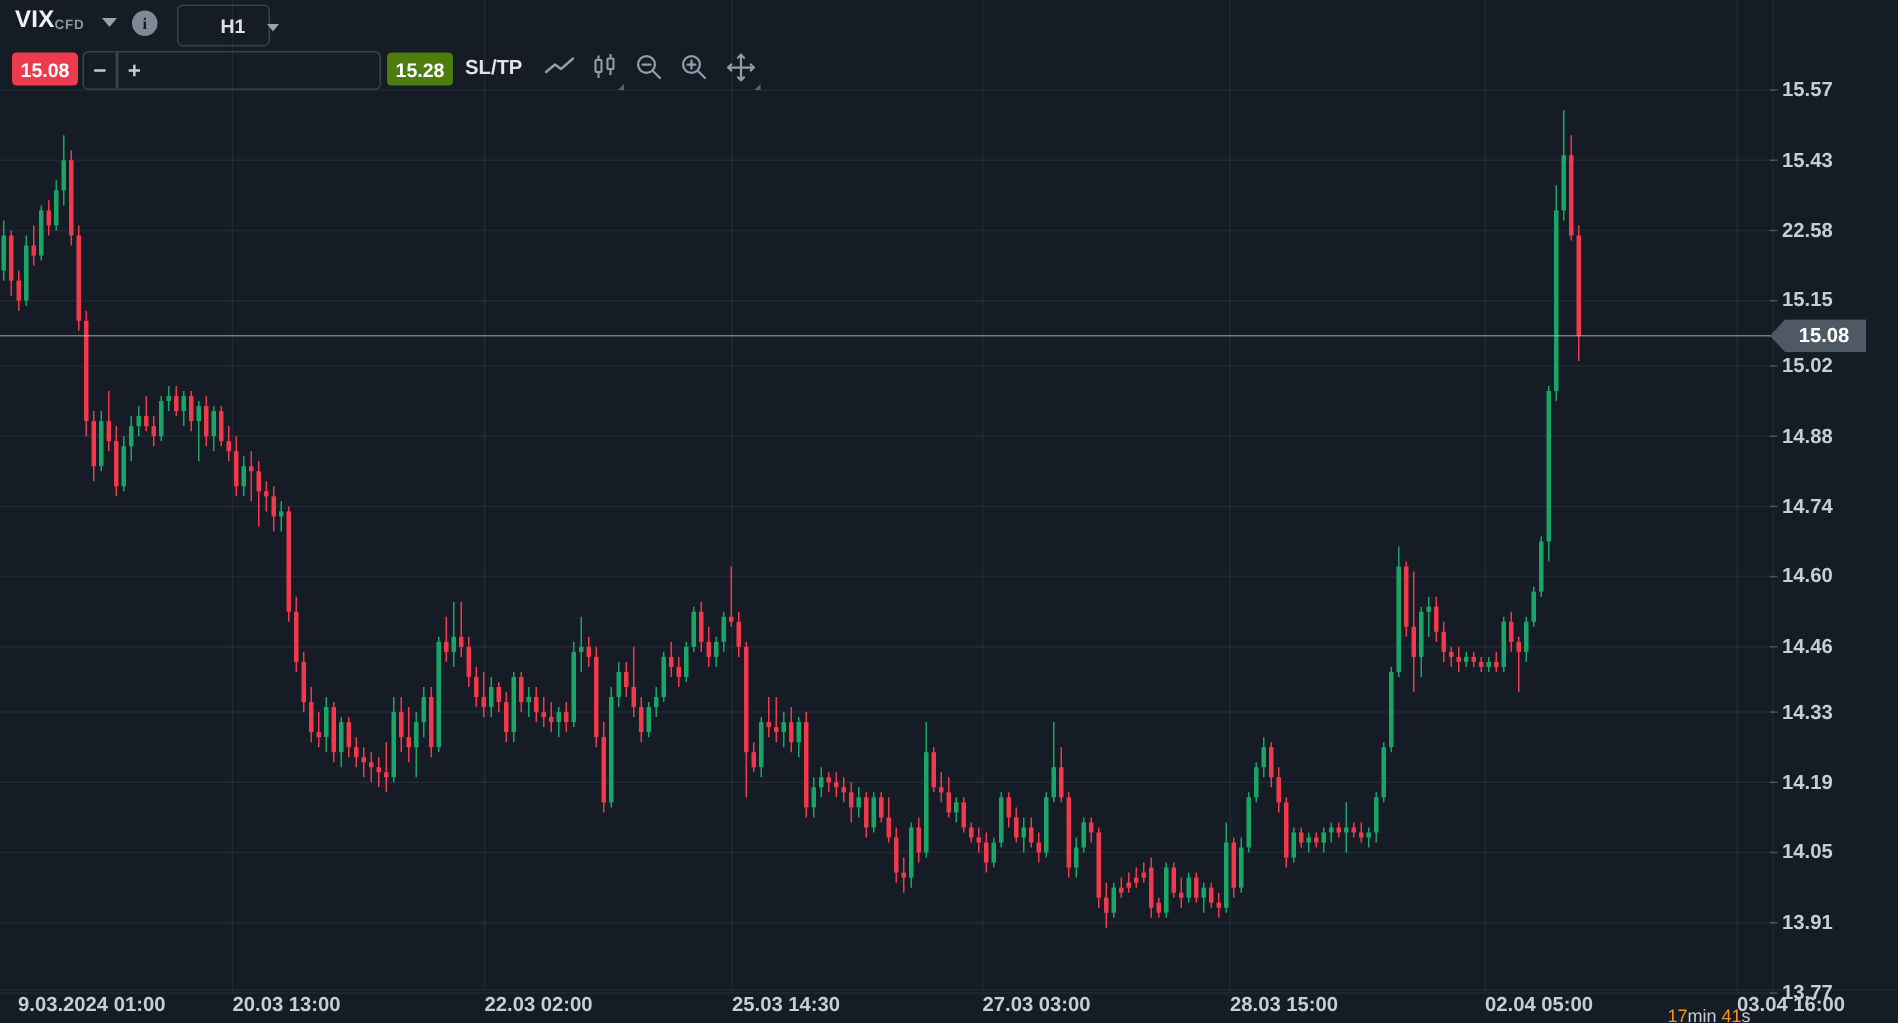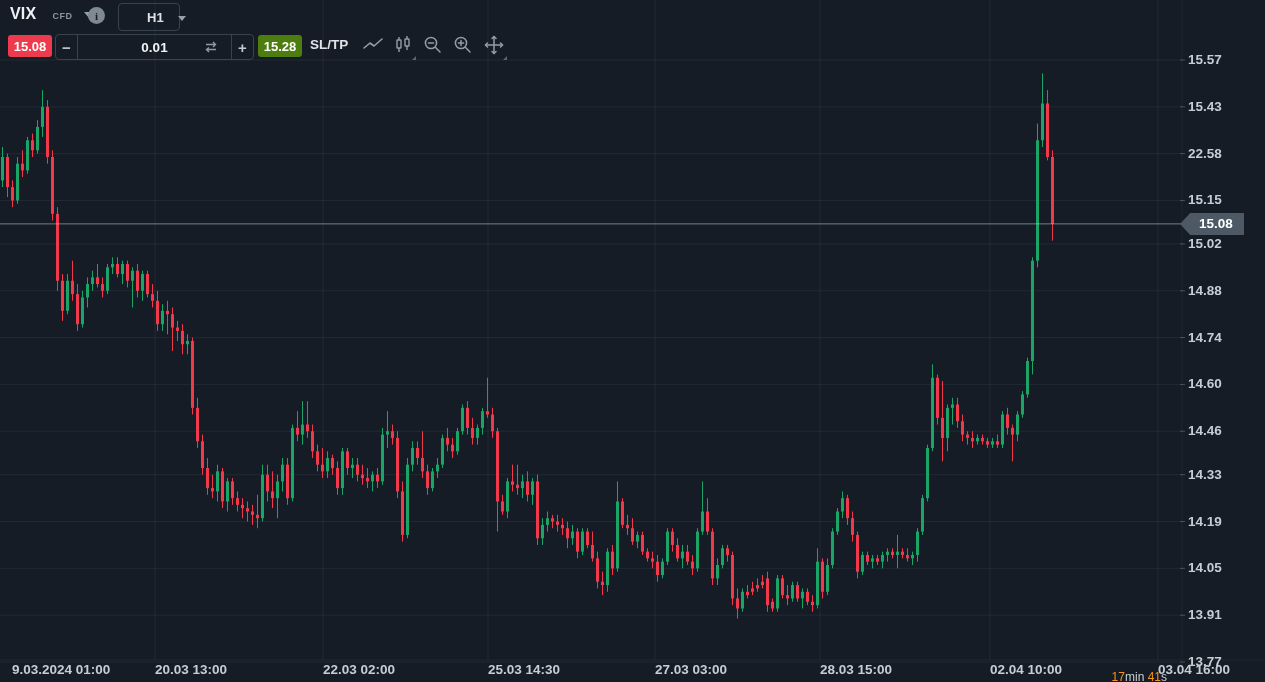--- a/index.html
+++ b/index.html
@@ -4,21 +4,21 @@
 <style>
   html,body{margin:0;padding:0;background:#151c25;}
   #app{position:relative;width:1265px;height:682px;background:#151c25;overflow:hidden;
        font-family:"Liberation Sans","DejaVu Sans",sans-serif;-webkit-font-smoothing:antialiased;}
   #chart-svg{position:absolute;left:0;top:0;}
 
   
   .hdr{position:absolute;left:0;top:0;width:100%;height:32px;}
   .symbol-group{position:absolute;left:10px;top:5px;display:flex;align-items:center;cursor:pointer;}
   .symbol{font-size:16px;font-weight:800;color:#eef2f5;letter-spacing:.2px;}
-  .instype{font-size:9px;font-weight:700;color:#8b95a0;margin-left:16px;margin-top:3px;letter-spacing:.5px;}
+  .instype{font-size:9px;font-weight:700;color:#8b95a0;margin-left:0;margin-top:3px;letter-spacing:.5px;}
   .caret{width:0;height:0;border-left:5px solid transparent;border-right:5px solid transparent;
          border-top:6px solid #97a1ab;margin-left:12px;margin-top:2px;}
   .info-btn{position:absolute;left:88px;top:7px;width:17px;height:17px;border-radius:50%;
             background:#7f8994;color:#161d26;font-size:11px;font-weight:800;display:flex;
             align-items:center;justify-content:center;cursor:pointer;font-family:"Liberation Serif",serif;}
   .tf-select{position:absolute;left:118px;top:3px;width:60px;height:26px;border:1px solid #39434e;
              border-radius:4px;display:flex;align-items:center;cursor:pointer;}
   .tf-label{font-size:13px;font-weight:700;color:#dde2e7;margin-left:28px;}
   .tf-select .caret{margin-left:14px;border-left-width:4px;border-right-width:4px;border-top-width:5px;}
 
@@ -539,21 +539,21 @@
 
   <div id="price-tag" style="top: 212.878px;">15.08</div>
 
   <div id="time-axis">
       <div class="t-label" style="left: 12px;">9.03.2024 01:00</div>
       <div class="t-label" style="left: 155px;">20.03 13:00</div>
       <div class="t-label" style="left: 323px;">22.03 02:00</div>
       <div class="t-label" style="left: 488px;">25.03 14:30</div>
       <div class="t-label" style="left: 655px;">27.03 03:00</div>
       <div class="t-label" style="left: 820px;">28.03 15:00</div>
-      <div class="t-label" style="left: 990px;">02.04 10:00</div>
+      <div class="t-label" style="left: 990px;">02.04 05:00</div>
       <div class="t-label" style="left: 1158px;">03.04 16:00</div>
     </div>
 
   <div id="countdown"><span class="num">17</span><span>min </span><span class="num">41</span><span>s</span></div>
 
   <div class="hdr">
     <div class="symbol-group">
       <span class="symbol">VIX</span>
       <span class="instype">CFD</span>
       <span class="caret"></span>
@@ -562,29 +562,20 @@
     <div class="tf-select">
       <span class="tf-label">H1</span>
       <span class="caret"></span>
     </div>
   </div>
 
   <div class="price-badge" id="sell-badge" style="background: rgb(238, 58, 77);">15.08</div>
 
   <div class="qty-box">
     <div class="qty-btn minus">−</div>
-    <div class="qty-mid">
-      <span class="qty-value">0.01</span>
-      <span class="swap-icon">
-        <svg width="16" height="16" viewBox="0 0 16 16" fill="none" stroke="#8f99a3" stroke-width="1.4">
-          <path d="M3 5.5 H12 M10 3 L12.5 5.5 L10 8"></path>
-          <path d="M13 10.5 H4 M6 8.5 L3.5 10.5 L6 13"></path>
-        </svg>
-      </span>
-    </div>
     <div class="qty-btn plus">+</div>
   </div>
 
   <div class="price-badge" id="buy-badge" style="background: #4d7c0f;">15.28</div>
 
   <div class="sltp">SL/TP</div>
 
   <div class="tool-icon" style="left:362px">
     <svg width="22" height="22" viewBox="0 0 22 22" fill="none" stroke="#939daa" stroke-width="1.6" stroke-linecap="round" stroke-linejoin="round">
       <path d="M2 14 L8 9 L12 12 L20 5"></path>

